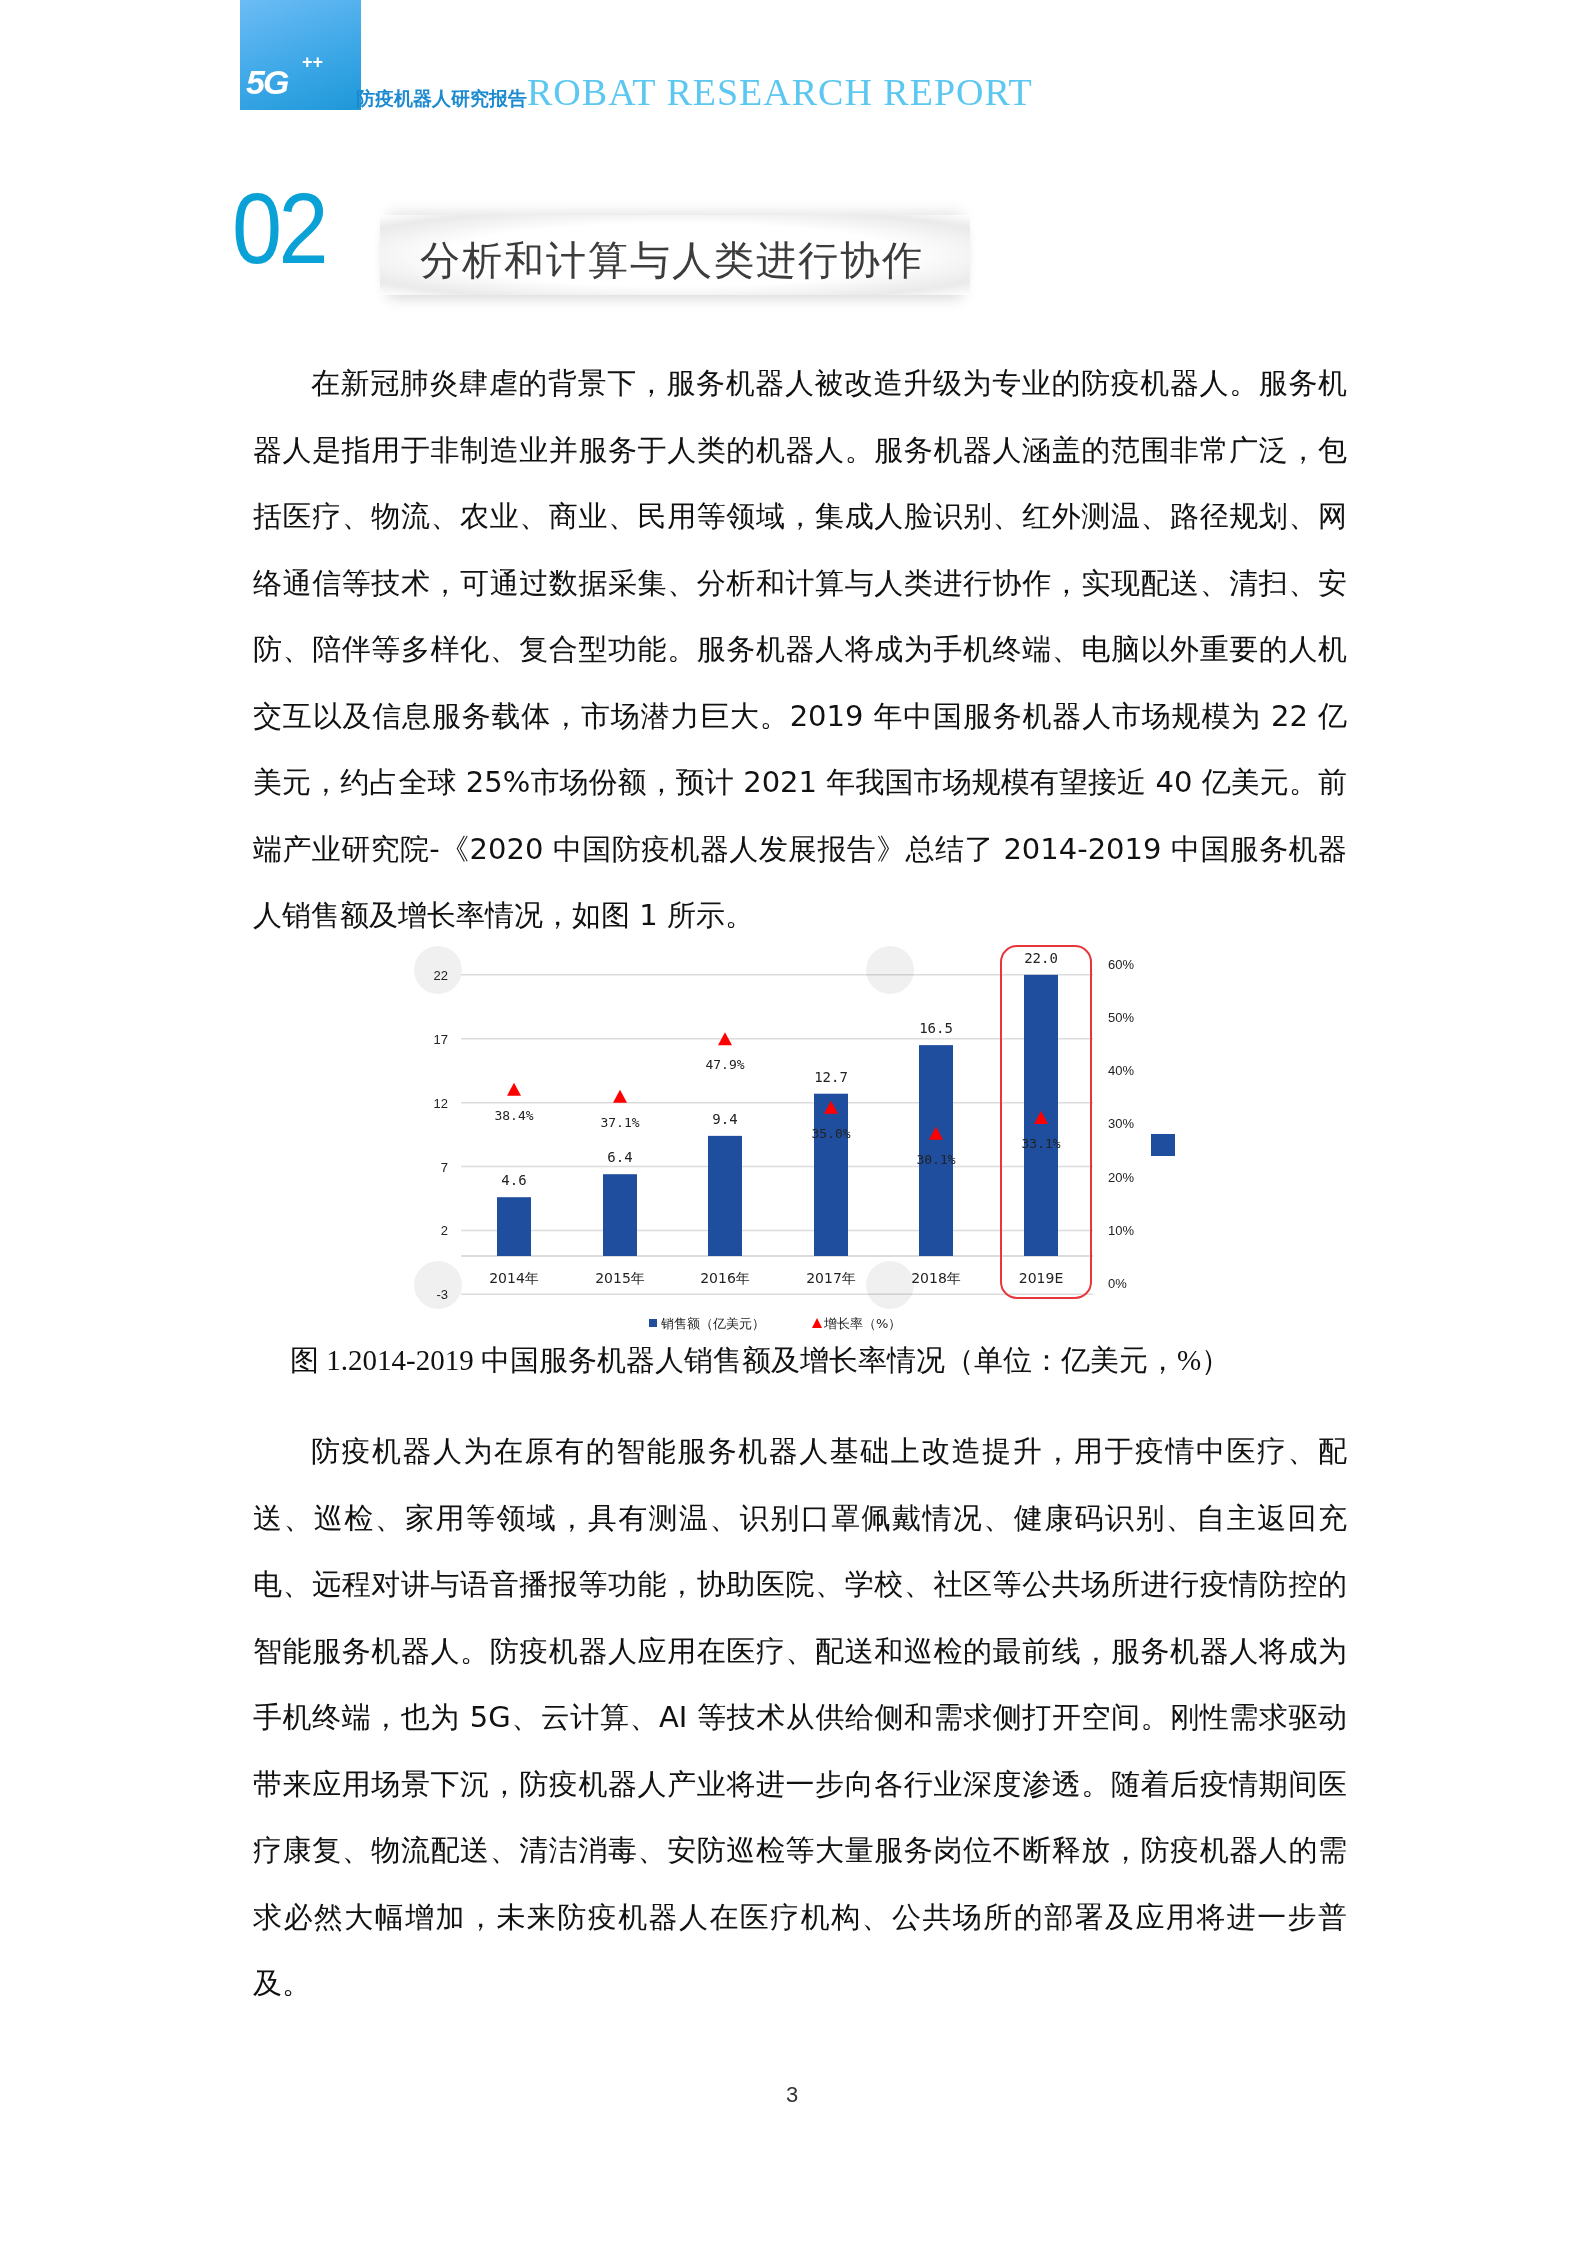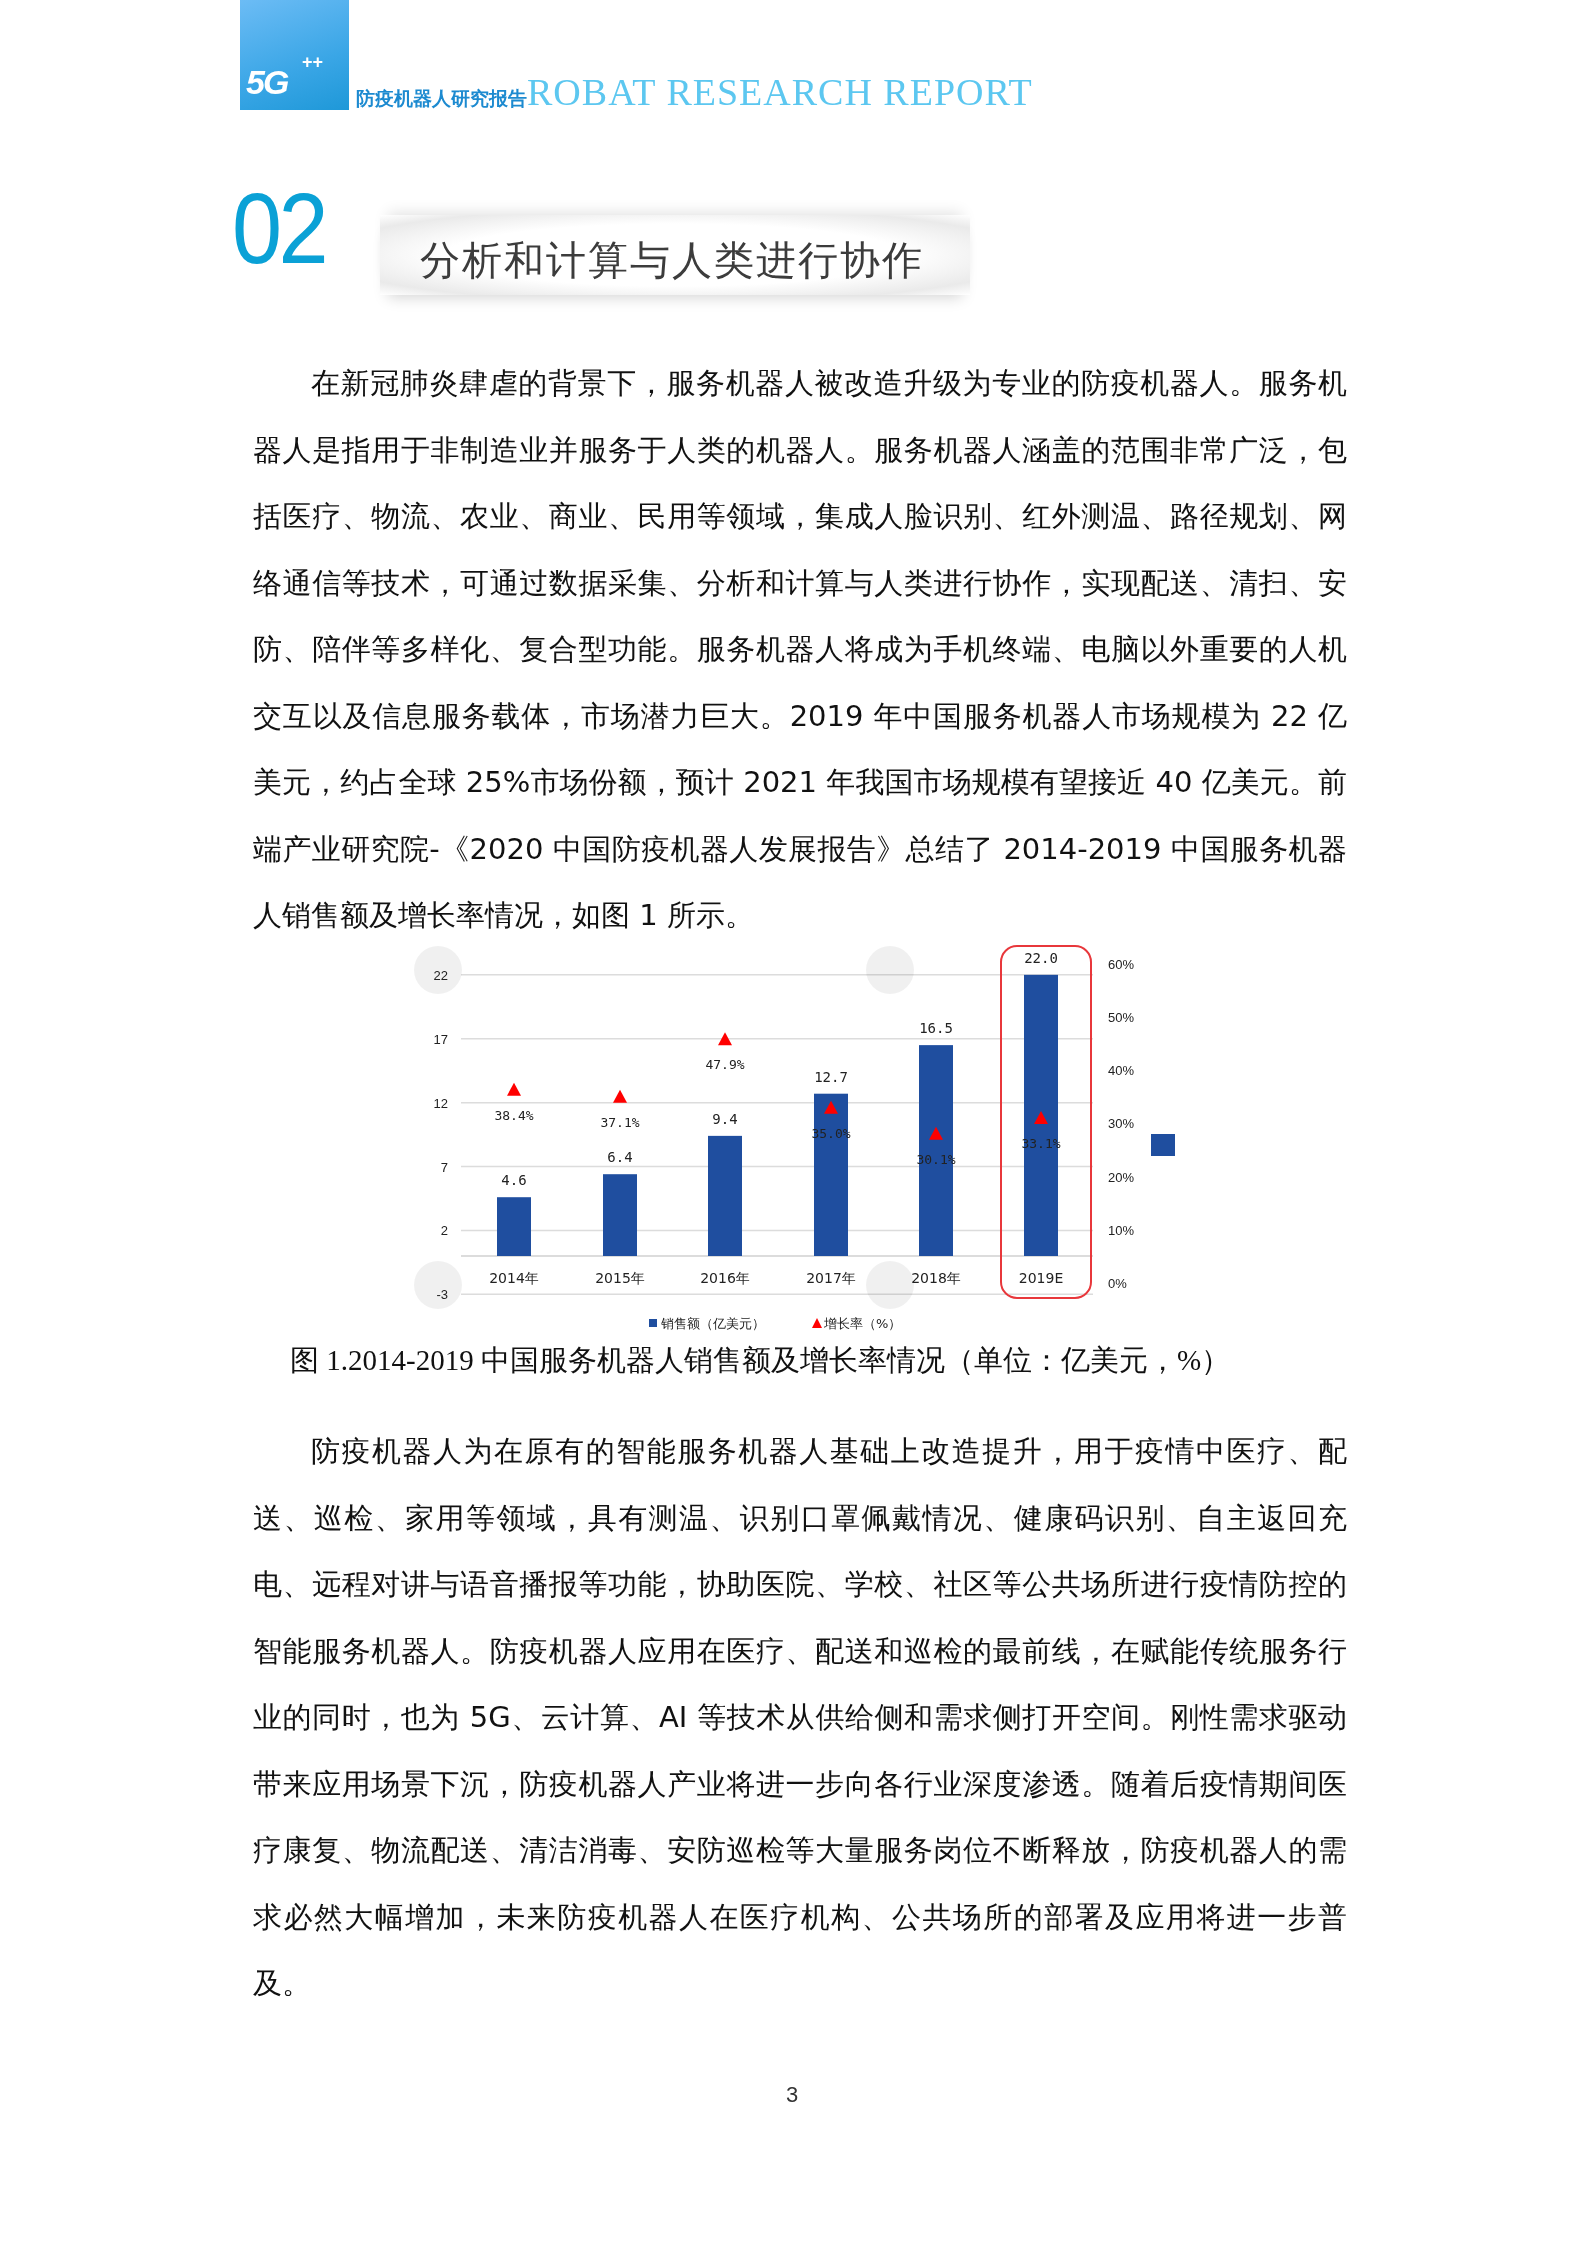--- a/index.html
+++ b/index.html
@@ -1,17 +1,17 @@
 <!DOCTYPE html>
 <html><head>
 <meta charset="utf-8">
 <style>
   html,body{margin:0;padding:0;background:#fff;}
   body{width:1586px;height:2244px;position:relative;overflow:hidden;font-family:"DejaVu Sans",sans-serif;color:#111;}
-  .logo{position:absolute;left:240px;top:0;width:109px;height:110px;background:linear-gradient(160deg,#6cbcf5 0%,#3aa6e6 60%,#1e98d8 100%);}
+  .logo{position:absolute;left:240px;top:0;width:109px;height:110px;background:linear-gradient(160deg,#6cbcf5 0%,#3aa6e6 60%,#1e98d8 100%);padding-left:12px;}
   .logo .txt{position:absolute;left:6px;bottom:8px;color:#fff;font:bold 34px "Liberation Sans",sans-serif;letter-spacing:-2px;font-style:italic;}
   .logo .plus{position:absolute;left:62px;top:52px;color:#fff;font:bold 18px "Liberation Sans",sans-serif;}
   .header-title{position:absolute;left:356px;top:72px;font-size:30px;line-height:40px;white-space:nowrap;}
   .header-cn{color:#1c8ad0;font-weight:bold;font-family:"DejaVu Sans",sans-serif;font-size:19px;}
   .header-en{color:#5cc7f0;font-family:"Liberation Serif",serif;font-size:38px;letter-spacing:1px;}
   .section-num{position:absolute;left:232px;top:168px;font:100px/120px "Liberation Sans",sans-serif;color:#0aa1d6;letter-spacing:-4px;transform:scaleX(0.9);transform-origin:left top;}
   .section-band{position:absolute;left:380px;top:215px;width:590px;height:80px;background:radial-gradient(ellipse at 50% 50%,rgba(255,255,255,1) 55%,rgba(220,220,220,0.6) 85%,rgba(255,255,255,0) 100%);box-shadow:0 10px 14px -8px rgba(0,0,0,0.18),0 -10px 14px -8px rgba(0,0,0,0.12);}
   .section-title{position:absolute;left:420px;top:232px;font-size:40px;line-height:56px;color:#3c3c3c;letter-spacing:2px;}
   .para{position:absolute;left:240px;width:1120px;font-size:29px;line-height:66.5px;color:#111;text-align:justify;}
   .para p{margin:13px;text-indent:58px;}
@@ -110,16 +110,16 @@
       <rect x="649" y="1319" width="8" height="8" fill="#1f4e9f"></rect>
       <text x="661" y="1328" font-size="13" fill="#222">销售额（亿美元）</text>
       <polygon points="812,1328 822,1328 817,1318" fill="#ff0000"></polygon>
       <text x="824" y="1328" font-size="13" fill="#222">增长率（%）</text>
     </g>
 </svg>
 
 <div class="caption">图 1.2014-2019 中国服务机器人销售额及增长率情况（单位：亿美元，%）</div>
 
 <div class="para" style="top:1405px;">
-  <p>防疫机器人为在原有的智能服务机器人基础上改造提升，用于疫情中医疗、配送、巡检、家用等领域，具有测温、识别口罩佩戴情况、健康码识别、自主返回充电、远程对讲与语音播报等功能，协助医院、学校、社区等公共场所进行疫情防控的智能服务机器人。防疫机器人应用在医疗、配送和巡检的最前线，在赋能传统服务行业的同时，也为 5G、云计算、AI 等技术从供给侧和需求侧打开空间。刚性需求驱动带来应用场景下沉，防疫机器人产业将进一步向各行业深度渗透。随着后疫情期间医疗康复、物流配送、清洁消毒、安防巡检等大量服务岗位不断释放，防疫机器人的需求必然大幅增加，未来防疫机器人在医疗机构、公共场所的部署及应用将进一步普及。</p>
+  <p>防疫机器人为在原有的智能服务机器人基础上改造提升，用于疫情中医疗、配送、巡检、家用等领域，具有测温、识别口罩佩戴情况、健康码识别、自主返回充电、远程对讲与语音播报等功能，协助医院、学校、社区等公共场所进行疫情防控的智能服务机器人。防疫机器人应用在医疗、配送和巡检的最前线，服务机器人将成为手机终端，也为 5G、云计算、AI 等技术从供给侧和需求侧打开空间。刚性需求驱动带来应用场景下沉，防疫机器人产业将进一步向各行业深度渗透。随着后疫情期间医疗康复、物流配送、清洁消毒、安防巡检等大量服务岗位不断释放，防疫机器人的需求必然大幅增加，未来防疫机器人在医疗机构、公共场所的部署及应用将进一步普及。</p>
 </div>
 
 <div class="pagenum">3</div>
 
 </body></html>

